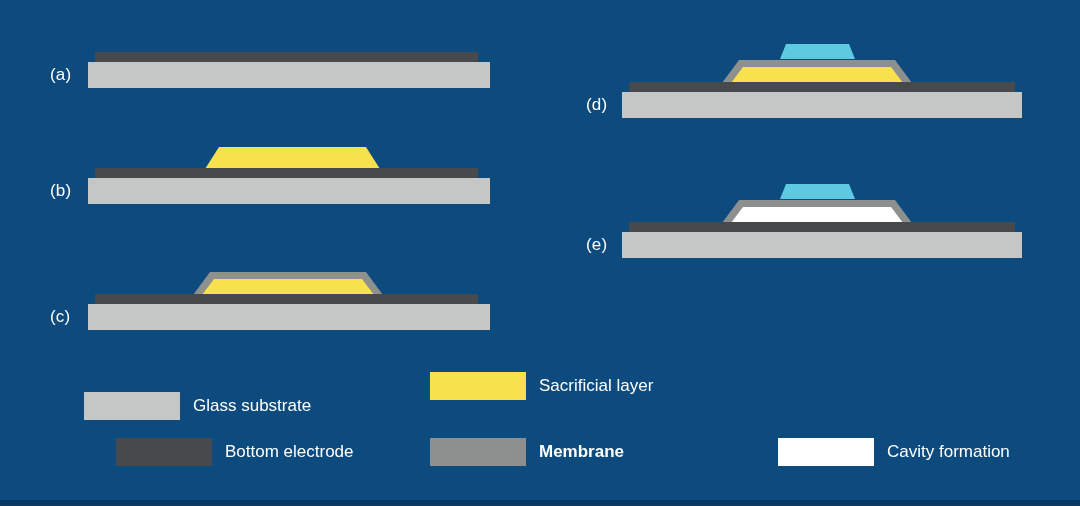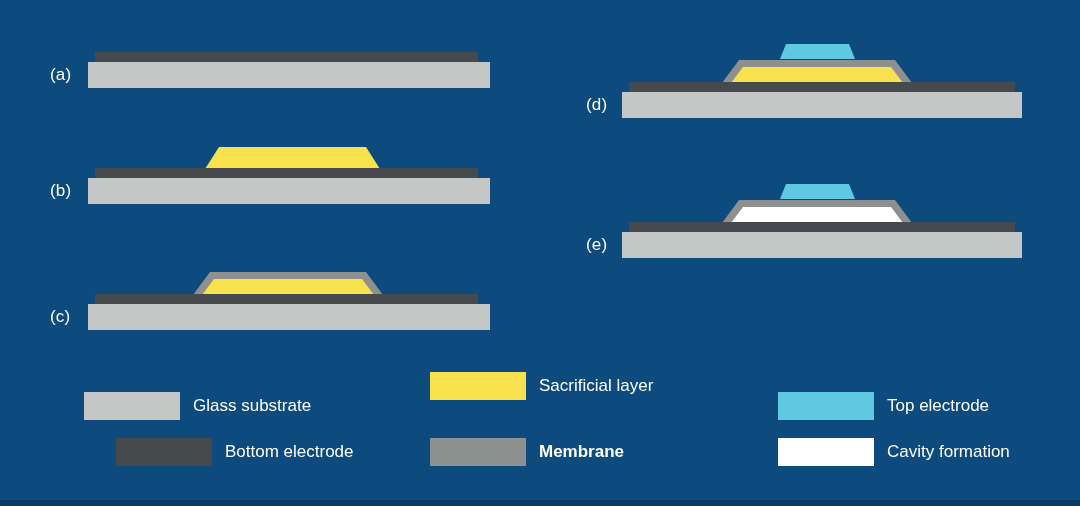--- a/index.html
+++ b/index.html
@@ -124,23 +124,19 @@
     <span class="legend-label">Bottom electrode</span>
   </div>
   <div class="legend-item" style="left:430px; top:372px;">
     <div class="swatch sw-sacrificial"></div>
     <span class="legend-label">Sacrificial layer</span>
   </div>
   <div class="legend-item" style="left:430px; top:438px;font-weight:bold;">
     <div class="swatch sw-membrane"></div>
     <span class="legend-label">Membrane</span>
   </div>
-  <div class="legend-item" style="left:778px; top:392px;">
-    <div class="swatch sw-top"></div>
-    <span class="legend-label">Top electrode</span>
-  </div>
   <div class="legend-item" style="left:778px; top:438px;">
     <div class="swatch sw-cavity"></div>
     <span class="legend-label">Cavity formation</span>
   </div>
 
   <div class="footer-bar"></div>
 </div>
 
 </body></html>

